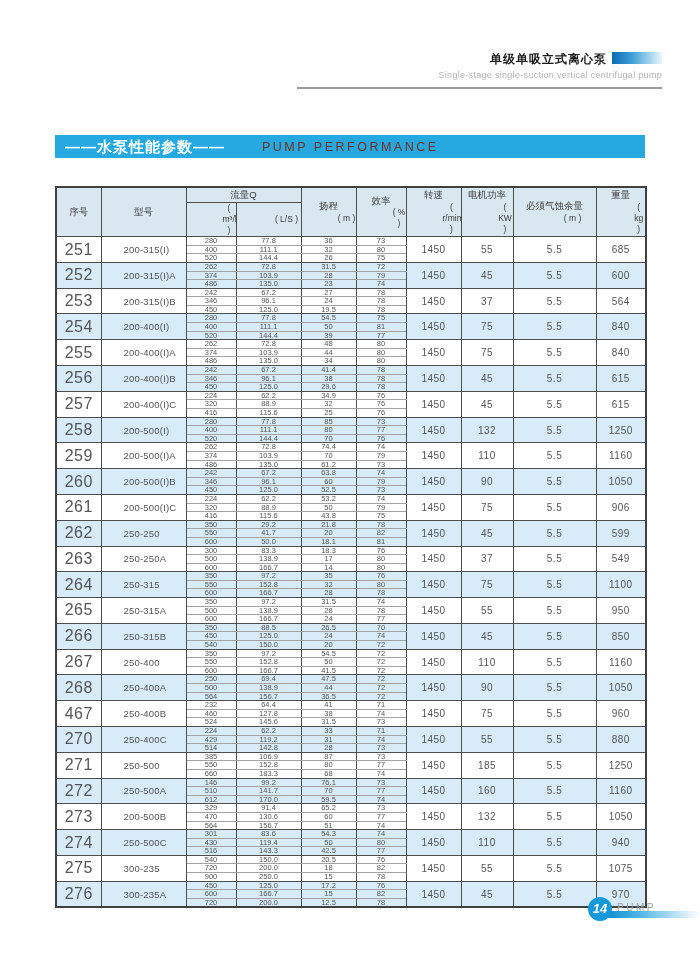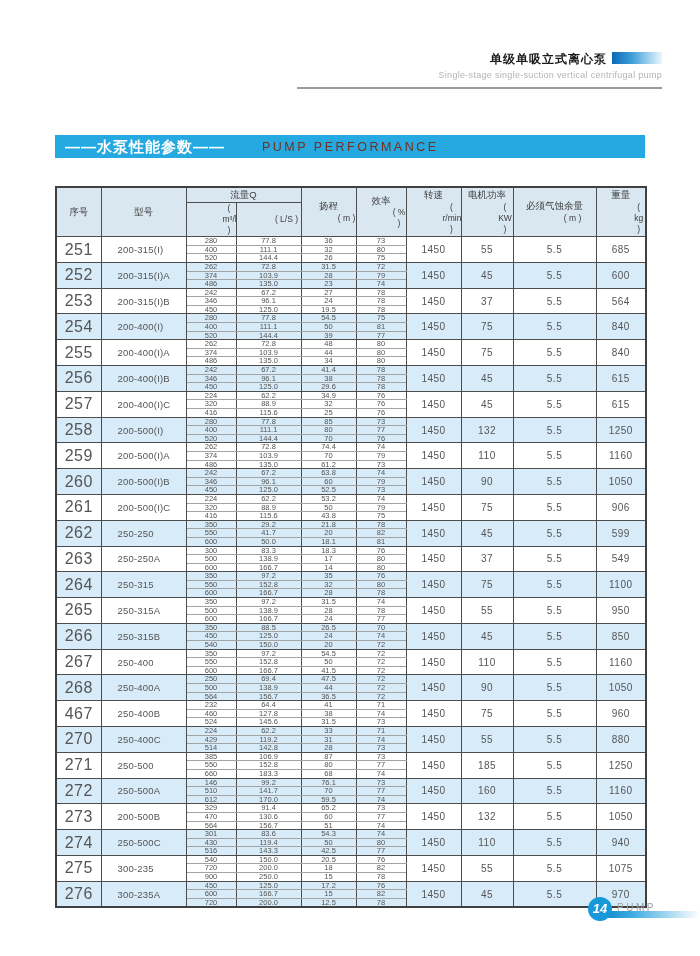--- a/index.html
+++ b/index.html
@@ -22,21 +22,21 @@
   .table-wrap{position:absolute;left:55px;top:186px;width:590px;}
   table{border-collapse:collapse;table-layout:fixed;width:590px;}
   th,td{border:1px solid #4d4d4d;padding:0;text-align:center;vertical-align:middle;overflow:hidden;}
   table{border:2px solid #404040;}
   thead th{background:#d9e7f0;font-weight:normal;font-size:9.5px;line-height:1.3;color:#3c3c3c;height:14px;}
   thead .unit{font-size:8.5px;padding-left:36px;}
   tbody td{color:#555555;}
   td.v{font-size:7.5px;height:7.6px;line-height:7.6px;}
   td.lb{border-bottom-color:#a3a3a3;}
   td.serial{font-size:16px;letter-spacing:0.5px;}
-  td.model{font-size:9.5px;text-align:left;padding-left:16px;letter-spacing:0.2px;}
+  td.model{font-size:9.5px;text-align:left;padding-left:22px;letter-spacing:0.2px;}
   td.big{font-size:10px;letter-spacing:0.5px;}
   tr.alt td{background:#d7ebf8;}
   
   .page-tail{position:absolute;left:598px;top:911px;width:102px;height:7px;z-index:1;
     background:linear-gradient(90deg,#0f7fc5 0%,#35a8e0 30%,rgba(255,255,255,0) 100%);}
   .page-badge{position:absolute;left:588px;top:897px;width:24px;height:24px;border-radius:50%;
     background:#1798d8;color:#ffffff;font-size:13px;font-weight:bold;font-style:italic;
     text-align:center;line-height:24px;z-index:2;}
   .pump-label{position:absolute;left:617px;top:902px;font-size:10px;font-weight:normal;
     color:#9aa0a4;letter-spacing:2.5px;z-index:2;}

